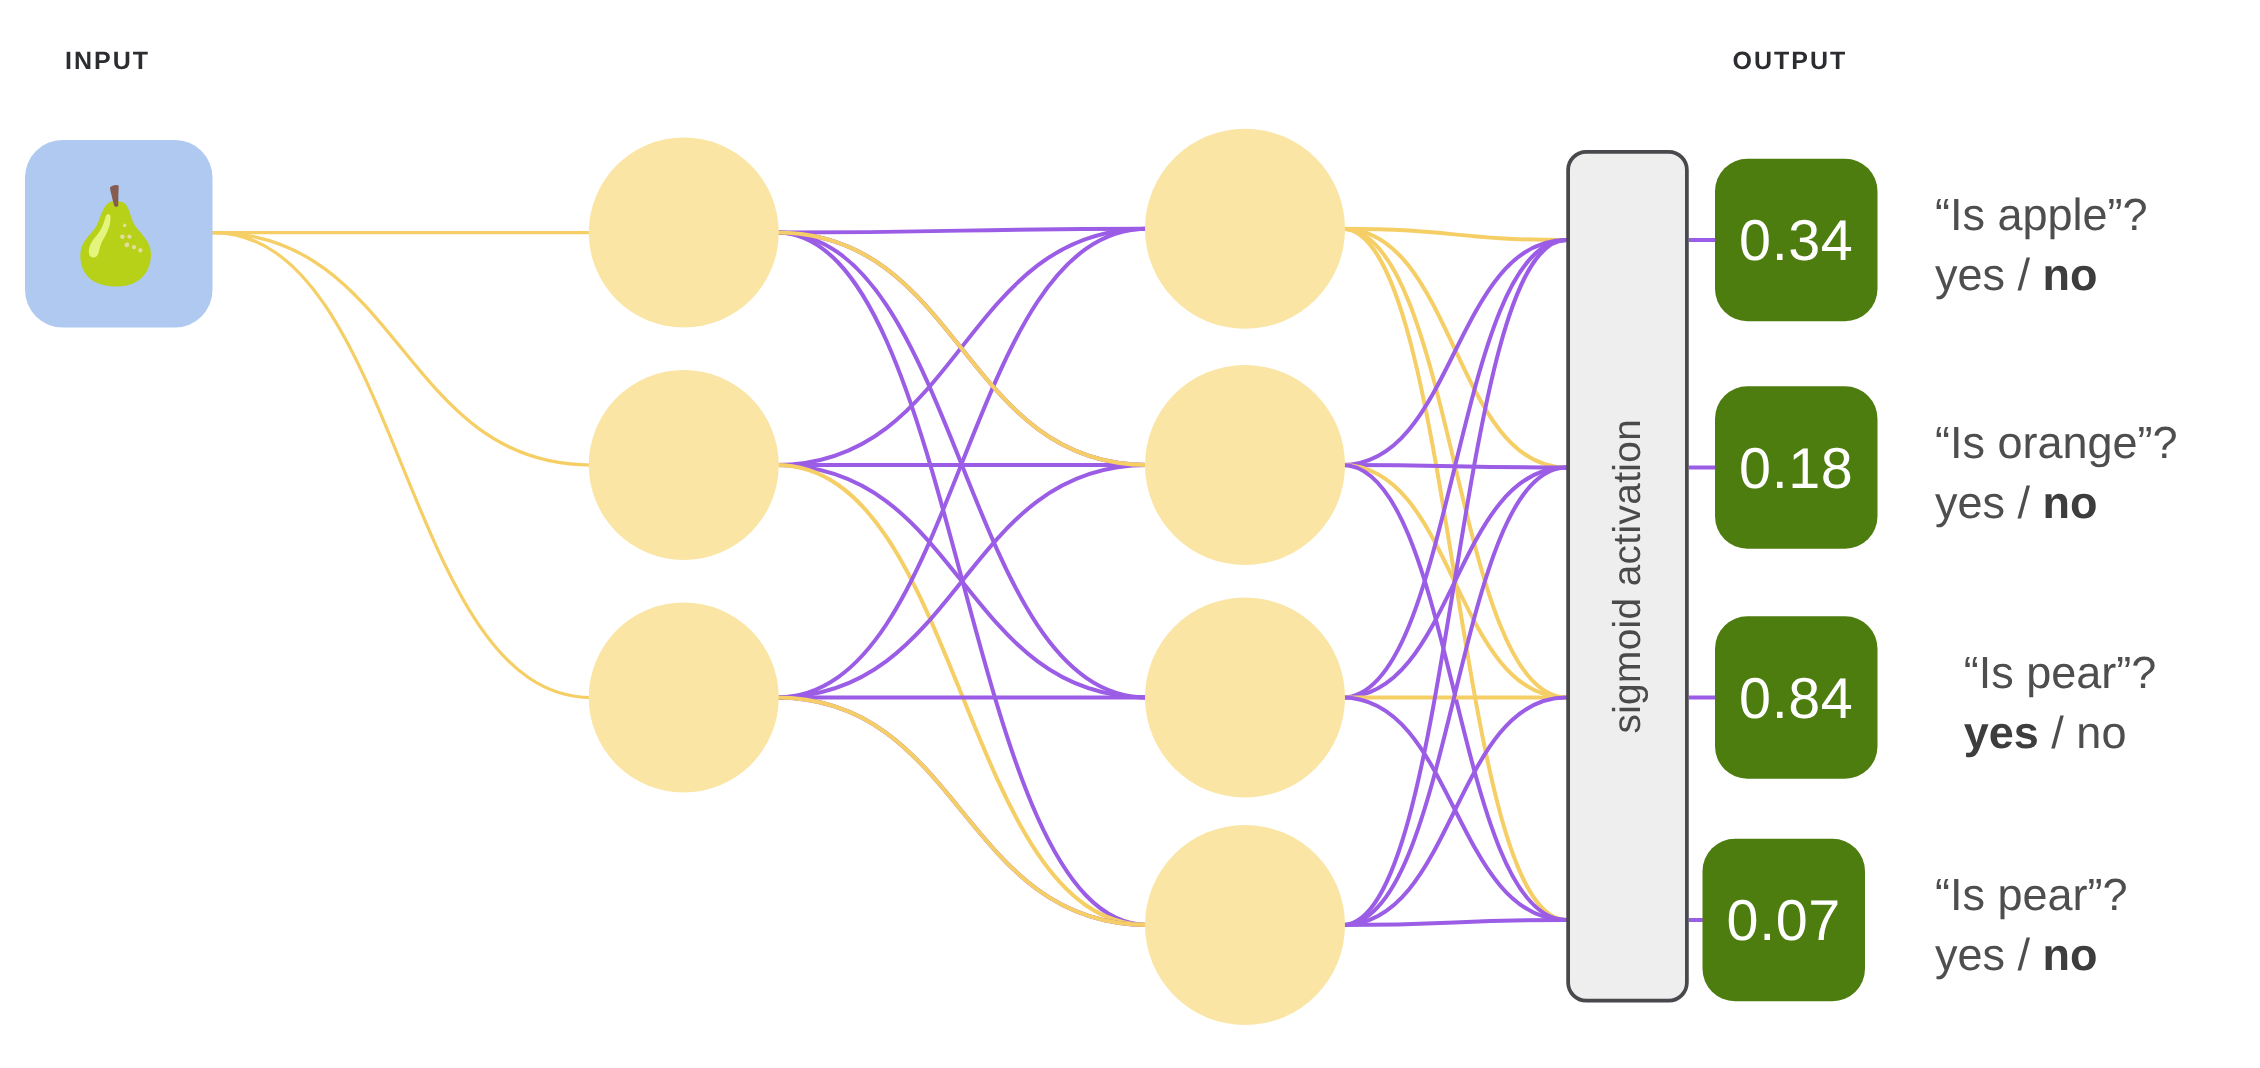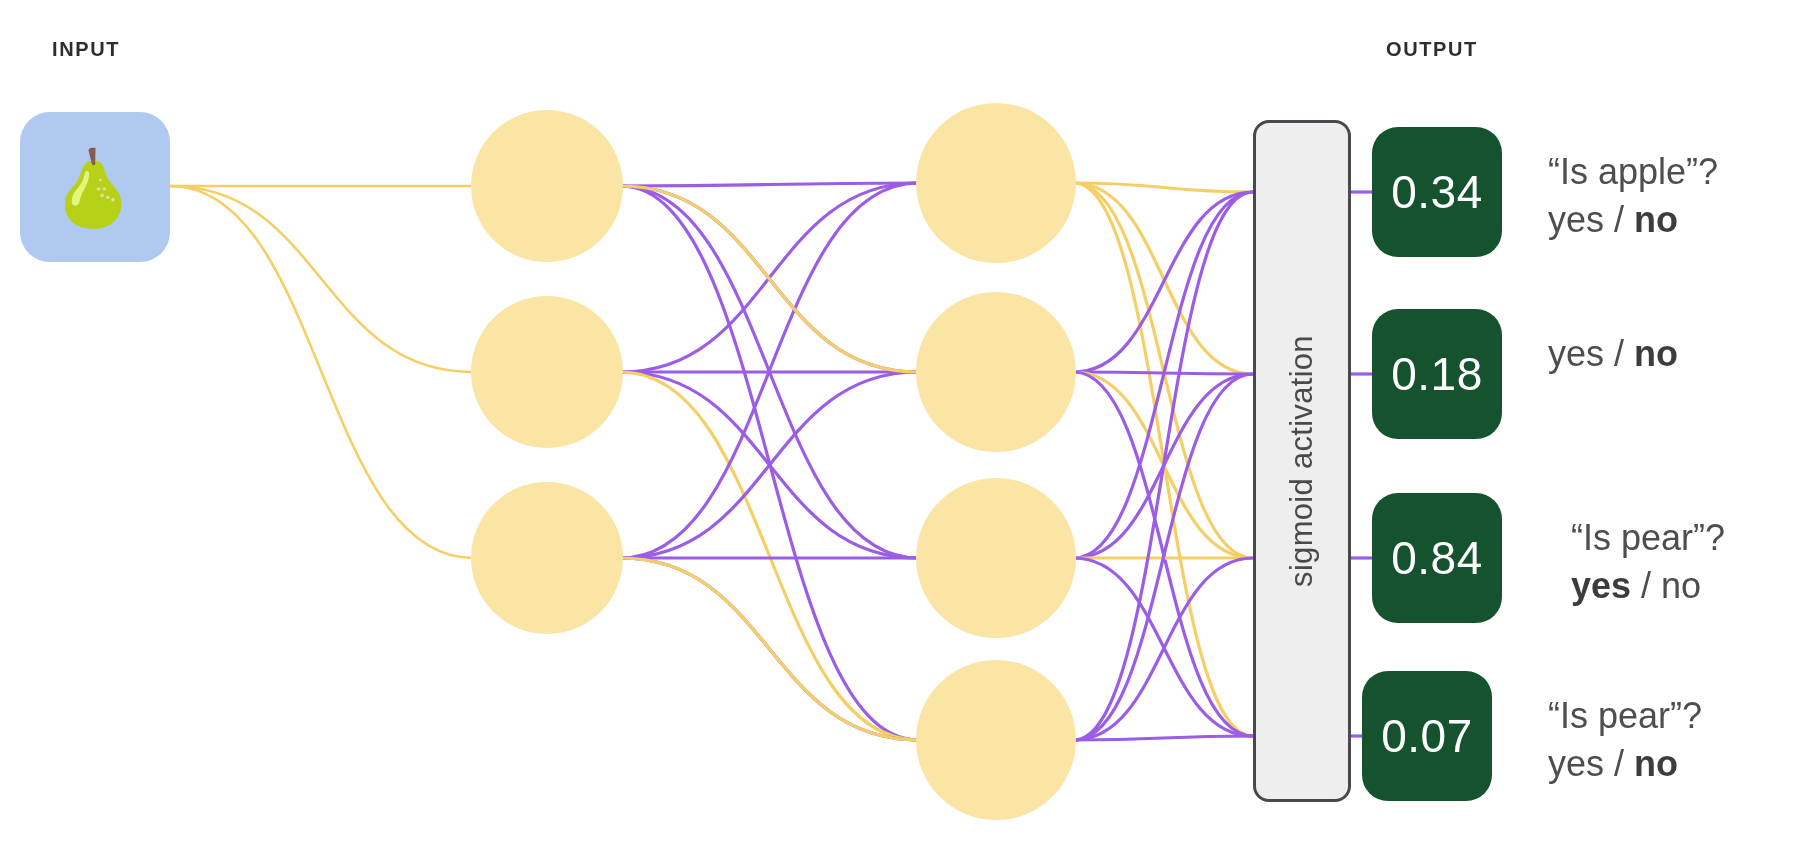--- a/index.html
+++ b/index.html
@@ -77,21 +77,21 @@
     font-size: 31px;
     color: #4a4a4a;
     letter-spacing: 0.3px;
   }
 
   .out-node {
     position: absolute;
     width: 130px;
     height: 130px;
     border-radius: 26px;
-    background: #14532d;
+    background: #4d7c0f;
     display: flex;
     align-items: center;
     justify-content: center;
     color: #ffffff;
     font-family: "Liberation Sans", sans-serif;
     font-size: 46px;
     letter-spacing: 0.5px;
   }
   .out-text {
     position: absolute;
@@ -176,20 +176,21 @@
         <span>0.34</span>
       </div>
       <div class="out-text" style="left: 1548px; top: 148px;">
         <div>“Is apple”?</div>
         <div class="answers"><span>yes</span><span> / </span><b>no</b></div>
       </div>
       <div class="out-node" style="left: 1372px; top: 309px;">
         <span>0.18</span>
       </div>
       <div class="out-text" style="left: 1548px; top: 330px;">
+        <div>“Is orange”?</div>
         <div class="answers"><span>yes</span><span> / </span><b>no</b></div>
       </div>
       <div class="out-node" style="left: 1372px; top: 493px;">
         <span>0.84</span>
       </div>
       <div class="out-text" style="left: 1571px; top: 514px;">
         <div>“Is pear”?</div>
         <div class="answers"><b>yes</b><span> / </span><span>no</span></div>
       </div>
       <div class="out-node" style="left: 1362px; top: 671px;">

